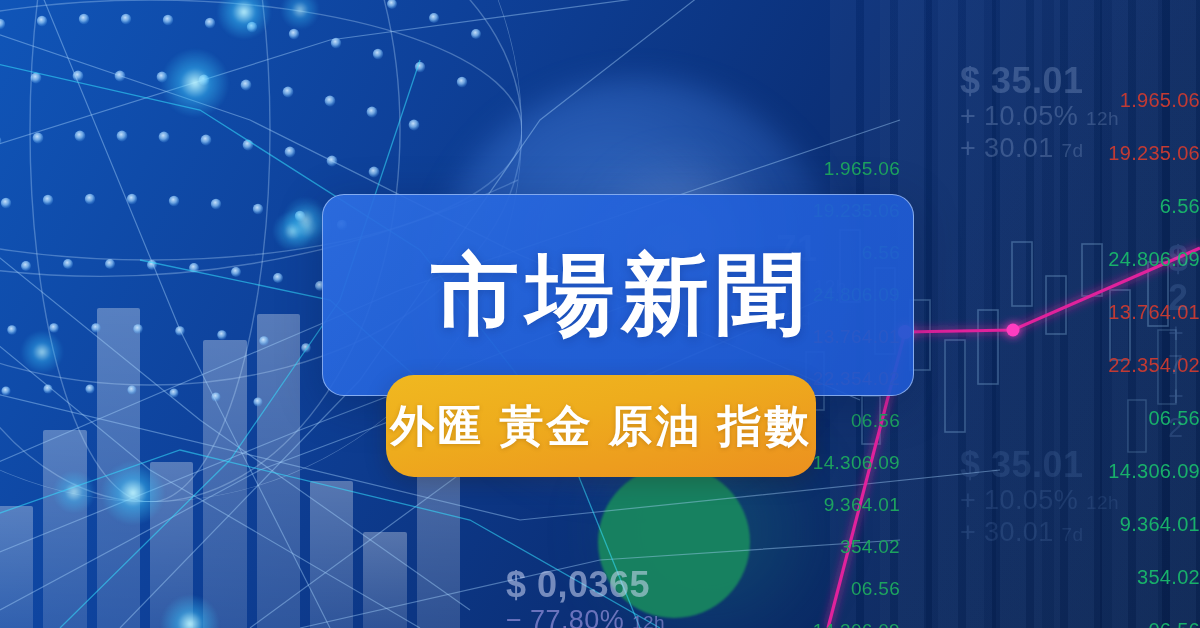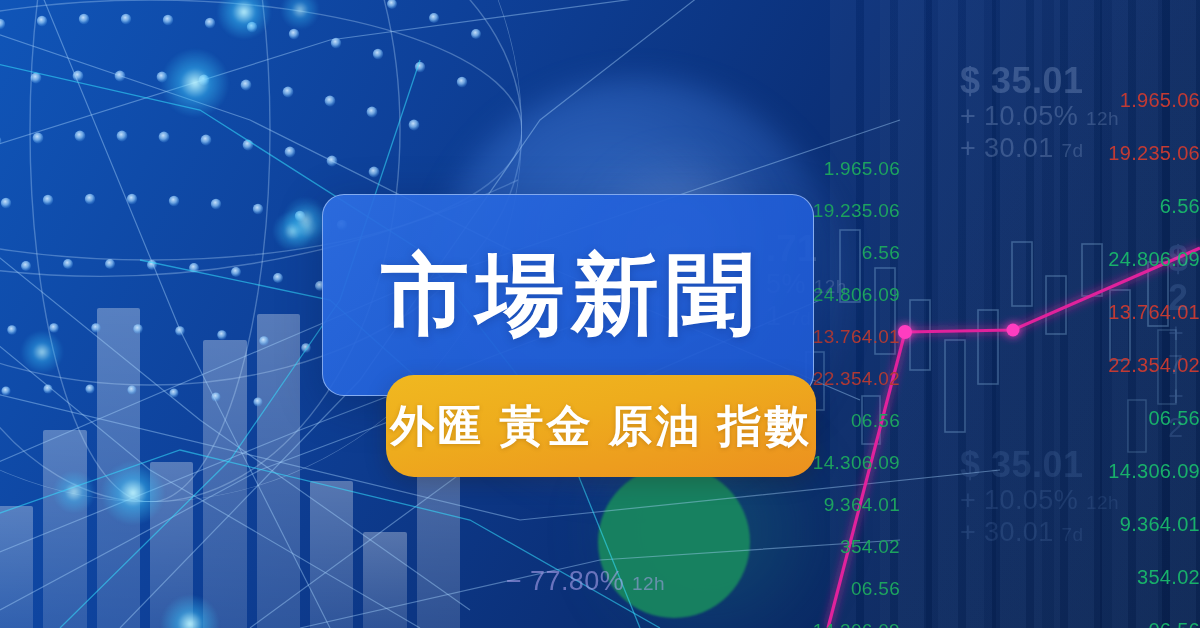--- a/index.html
+++ b/index.html
@@ -76,21 +76,21 @@
   .quote.q1{left:960px;top:62px;}
   .quote.q2{left:960px;top:446px;color:rgba(150,190,245,.12);}
   .quote.q3{left:1168px;top:240px;color:rgba(150,190,245,.14);}
   .quote.q4{left:766px;top:230px;color:rgba(200,220,252,.20);}
   .quote.q5{left:770px;top:440px;color:rgba(200,220,252,.24);}
   .quote.q6{left:506px;top:566px;color:rgba(205,200,250,.40);}
   .quote.q6 .price{color:rgba(215,222,252,.52);}
   .quote.q6 .chg{color:rgba(170,160,235,.60);}
 
   
-  .card{position:absolute;left:322px;top:194px;width:492px;height:202px;z-index:6;
+  .card{position:absolute;left:322px;top:194px;width:592px;height:202px;z-index:6;
     border-radius:22px;border:1px solid rgba(190,216,255,.62);
     background:linear-gradient(135deg,rgba(45,110,225,.93) 0%,rgba(34,96,216,.93) 45%,rgba(30,88,208,.93) 100%);
     box-shadow:0 10px 46px rgba(5,25,70,.28);
     display:flex;align-items:center;justify-content:center;}
   .card-title{color:#fff;font-size:88px;font-weight:700;letter-spacing:7px;line-height:1;
     text-shadow:0 2px 10px rgba(0,20,70,.22);white-space:nowrap;padding-left:6px;}
 
   
   .pill{position:absolute;left:386px;top:375px;width:430px;height:102px;z-index:7;
     border-radius:28px;
@@ -497,20 +497,21 @@
   </div>
 
   <div class="quote q4">
     <div class="price">.71</div>
     <div class="chg"><span>5%</span> <small>12h</small></div>
     <div class="chg"><span>1</span> <small>7d</small></div>
   </div>
 
 
   <div class="quote q6">
+    <div class="price">$ 0,0365</div>
     <div class="chg"><span>− 77.80%</span> <small>12h</small></div>
 
   </div>
 
   <div class="card">
     <div class="card-title">市場新聞</div>
   </div>
 
   <div class="pill">
     <div class="pill-label">外匯 黃金 原油 指數</div>

